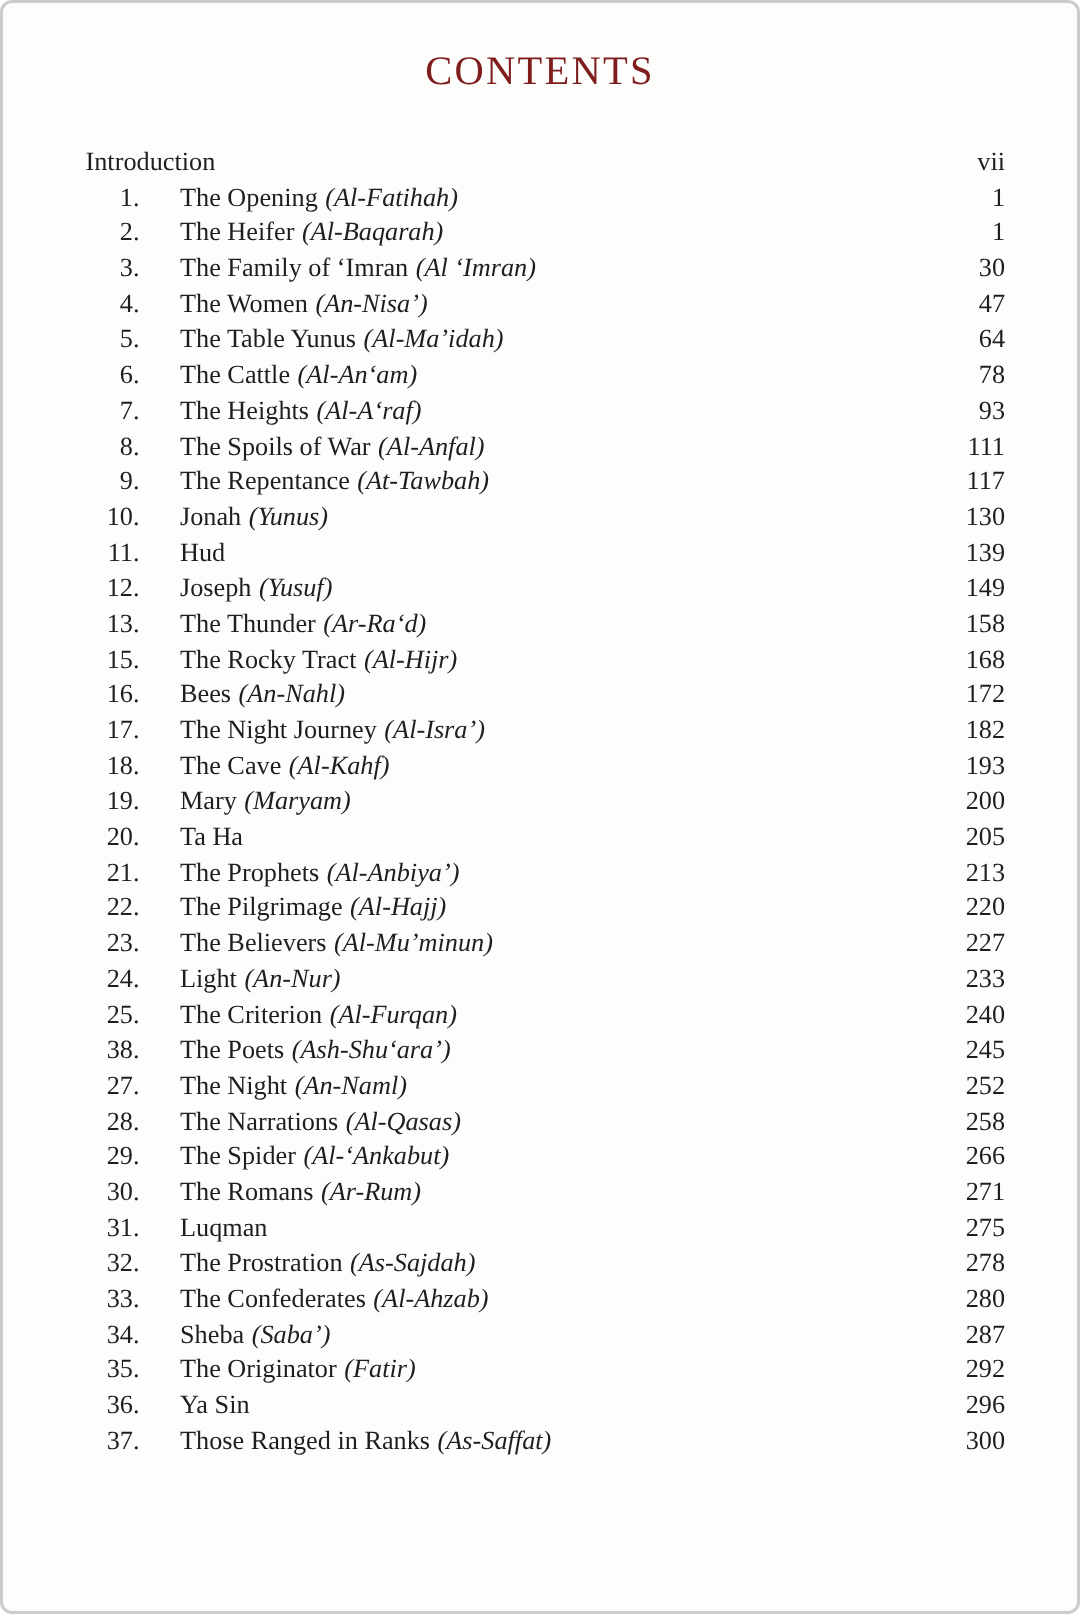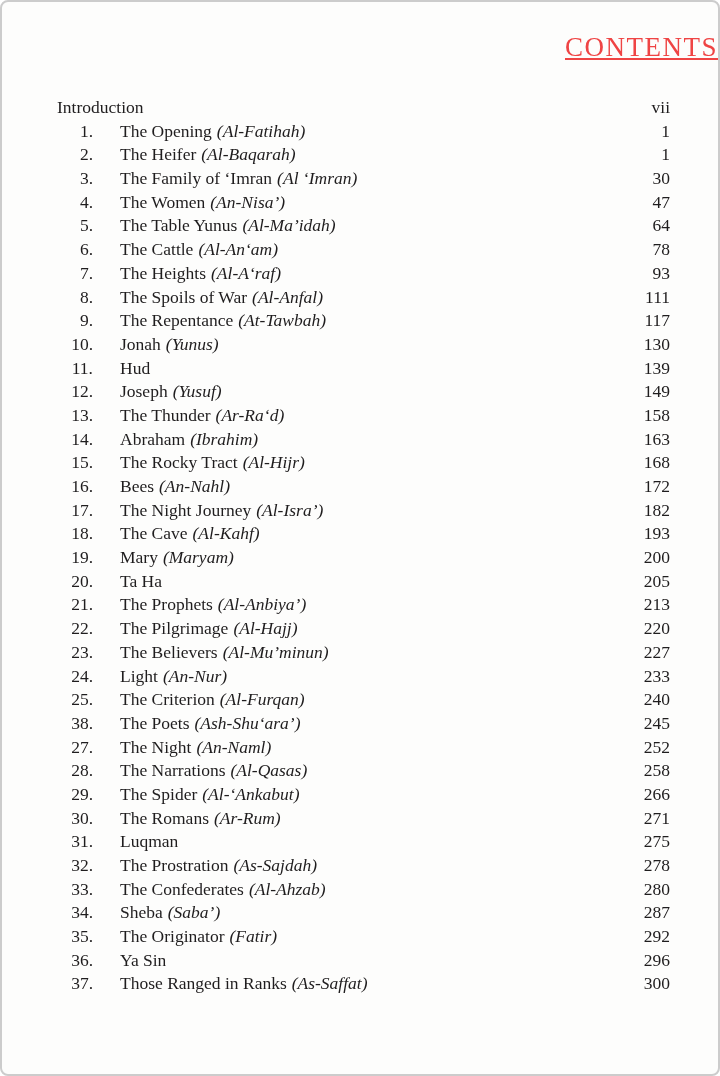--- a/index.html
+++ b/index.html
@@ -18,26 +18,25 @@
     overflow: hidden;
     font-family: "Liberation Serif", "DejaVu Serif", serif;
     color: #1f1d1e;
   }
   .title {
     position: absolute;
     top: 30px;
     left: 0;
     right: 0;
     margin: 0;
-    text-align: right;
+    text-align: center;
     font-size: 27px;
     font-weight: normal;
     letter-spacing: 1.5px;
-    color: #ef4444;
-    text-decoration: underline;
+    color: #7f1d1d;
   }
   .toc {
     position: absolute;
     top: 94px;
     left: 55px;
     right: 48px;
   }
   .row {
     display: flex;
     align-items: baseline;
@@ -143,25 +142,20 @@
           <span class="num">12.</span>
           <span class="name"><span>Joseph</span><span class="tr">(Yusuf)</span></span>
           <span class="pagenum">149</span>
         </div>
         <div class="row">
           <span class="num">13.</span>
           <span class="name"><span>The Thunder</span><span class="tr">(Ar-Ra‘d)</span></span>
           <span class="pagenum">158</span>
         </div>
         <div class="row">
-          <span class="num">14.</span>
-          <span class="name"><span>Abraham</span><span class="tr">(Ibrahim)</span></span>
-          <span class="pagenum">163</span>
-        </div>
-        <div class="row">
           <span class="num">15.</span>
           <span class="name"><span>The Rocky Tract</span><span class="tr">(Al-Hijr)</span></span>
           <span class="pagenum">168</span>
         </div>
         <div class="row">
           <span class="num">16.</span>
           <span class="name"><span>Bees</span><span class="tr">(An-Nahl)</span></span>
           <span class="pagenum">172</span>
         </div>
         <div class="row">

